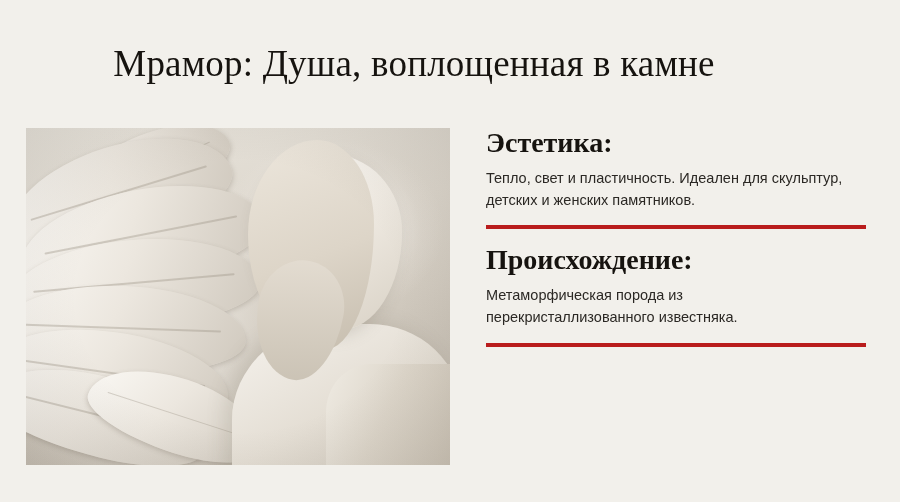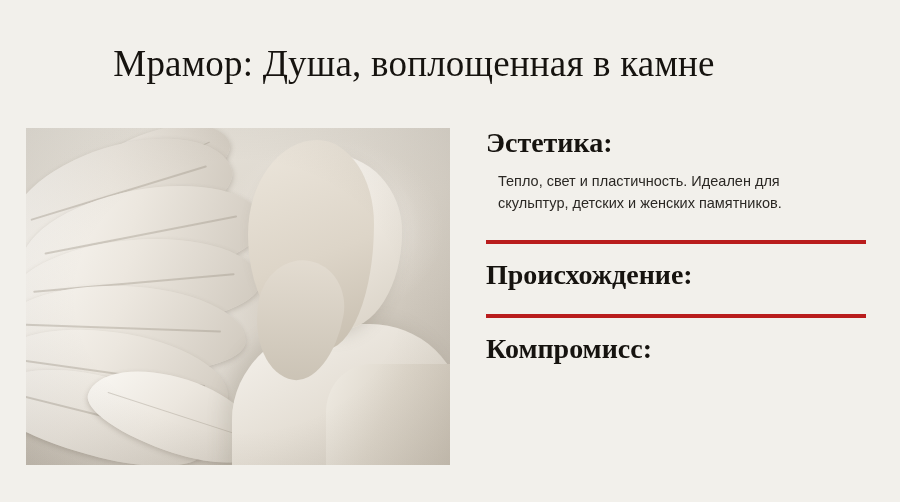--- a/index.html
+++ b/index.html
@@ -146,21 +146,21 @@
     font-size: 28px;
     color: #16130f;
     margin: 0 0 9px 0;
     line-height: 1.1;
   }
   .section-body {
     font-family: "Liberation Sans", sans-serif;
     font-size: 14.5px;
     line-height: 1.5;
     color: #2b2824;
-    margin: 12px;
+    margin: 0;
     max-width: 360px;
   }
 </style>
 </head>
 <body>
 
 <div class="slide">
 
   <div class="slide-title">Мрамор: Душа, воплощенная в камне</div>
 
@@ -184,20 +184,20 @@
 
   <div class="content">
 
     <div class="section">
       <h2 class="section-title">Эстетика:</h2>
       <p class="section-body">Тепло, свет и пластичность. Идеален для скульптур, детских и женских памятников.</p>
     </div>
 
     <div class="section">
       <h2 class="section-title">Происхождение:</h2>
+      <p class="section-body">Метаморфическая порода из перекристаллизованного известняка.</p>
     </div>
 
     <div class="section">
-      <h2 class="section-title">Компромисс:</h2>
     </div>
 
   </div>
 </div>
 
 </body></html>

